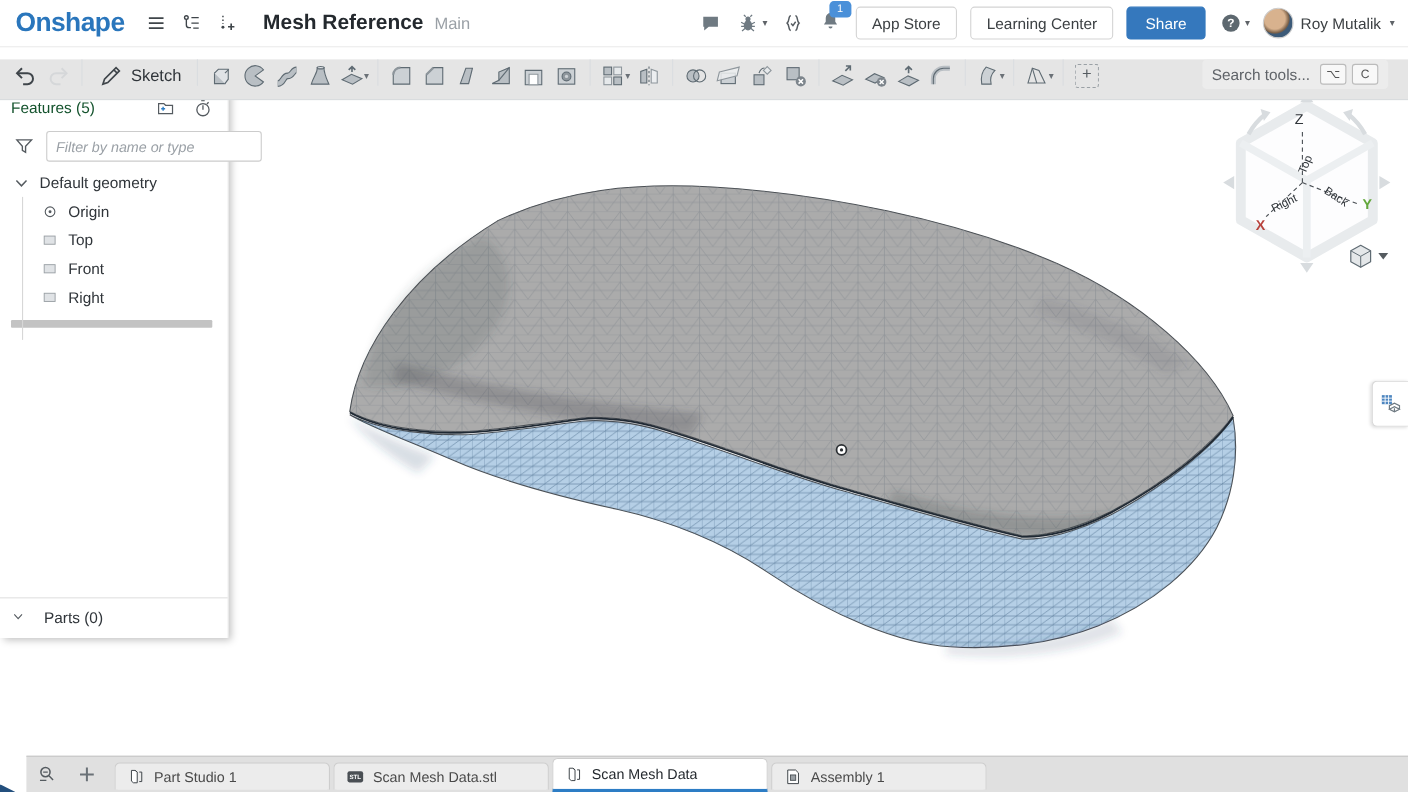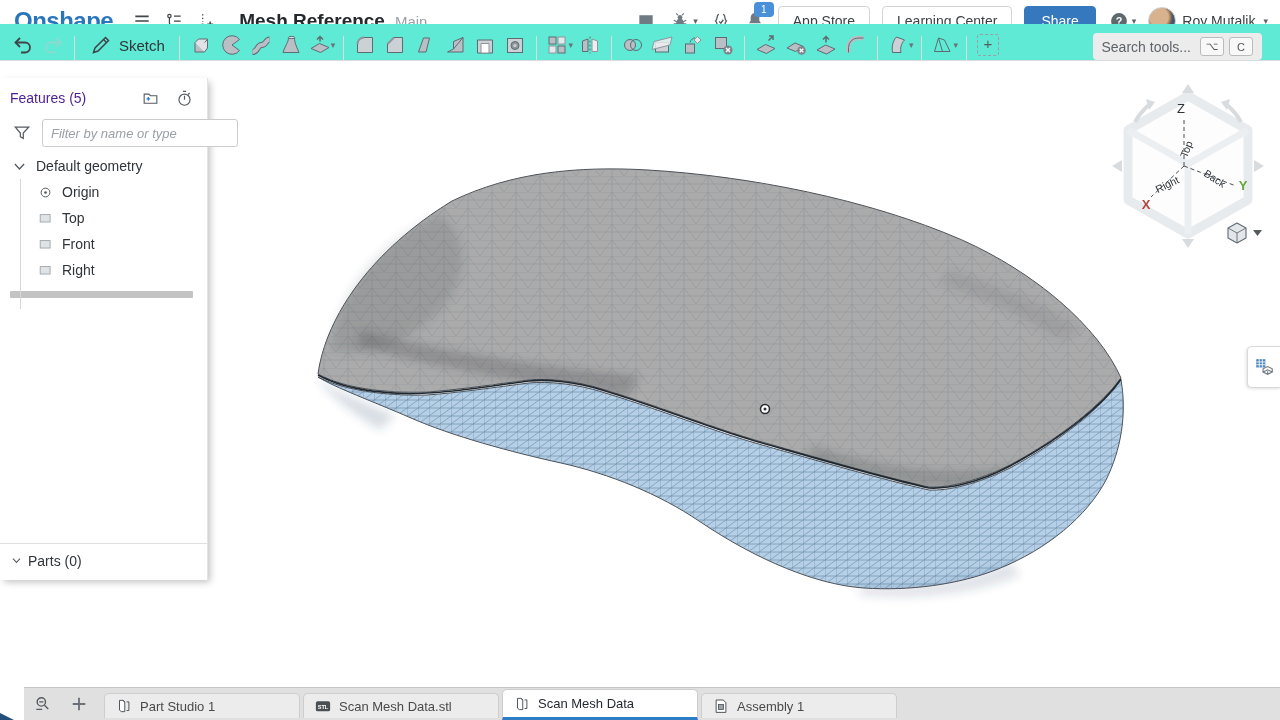--- a/index.html
+++ b/index.html
@@ -19,49 +19,49 @@
   .topbar-right{margin-left:auto;display:flex;align-items:center;gap:12px;margin-right:12px;}
   .bell-wrap{position:relative;}
   .badge{position:absolute;top:-7px;right:-8px;min-width:14px;height:15px;padding:0 3px;background:var(--badge-blue);color:#fff;font-size:10px;border-radius:4px;display:flex;align-items:center;justify-content:center;}
   .pill-btn{height:30px;padding:0 14px;background:#fff;border:1px solid #d4d4d4;border-radius:4px;font-size:14px;color:#3c4043;display:flex;align-items:center;cursor:pointer;font-family:inherit;}
   .share-btn{height:30px;padding:0 16px;background:var(--share-bg);border:1px solid var(--share-bg);border-radius:4px;font-size:14px;color:#fff;display:flex;align-items:center;cursor:pointer;font-family:inherit;}
   .caret{font-size:9px;color:#5f6368;margin-left:2px;}
   .avatar{width:26px;height:26px;border-radius:50%;background:radial-gradient(circle at 38% 35%,#d8b28e 0 40%,#7a6048 55%,#3c5a78 60%);border:1px solid #ccc;}
   .user-name{font-size:14px;color:#3c4043;}
 
   
-  .toolbar{position:absolute;top:24px;left:0;right:0;height:36px;background:#5eead4;border-bottom:1px solid #d9dcde;display:flex;align-items:flex-end;padding:0 8px;z-index:10;}
+  .toolbar{position:absolute;top:54px;left:0;right:0;height:36px;background:#e5e5e5;border-bottom:1px solid #d9dcde;display:flex;align-items:flex-start;padding:0 8px;z-index:10;}
   .tb-btn{height:30px;min-width:30px;border:none;background:transparent;display:flex;align-items:center;justify-content:center;border-radius:3px;padding:0 2px;cursor:pointer;}
   .tb-btn svg{width:24px;height:24px;}
   .tb-btn.disabled{opacity:.45;}
   .tb-divider{width:1px;height:24px;background:#dadde0;margin:0 6px;}
   .sketch-btn{gap:6px;padding:0 8px;font-size:15px;color:#30353a;font-family:inherit;}
   .tb-caret{font-size:9px;color:#6b7177;margin-left:-1px;}
   .custom-feature-box{width:20px;height:20px;border:1.5px dashed #9aa0a5;border-radius:3px;color:#555b60;font-size:15px;line-height:18px;text-align:center;}
   .search-tools{margin-left:auto;margin-right:10px;height:27px;background:#ececec;border-radius:4px;display:flex;align-items:center;padding:0 9px;gap:5px;cursor:text;}
   .search-tools-text{font-size:14px;color:#5f6368;margin-right:4px;}
   .key-chip{min-width:16px;height:17px;padding:0 3px;background:#f8f8f8;border:1px solid #bbb;border-radius:3px;font-size:11px;color:#555;display:flex;align-items:center;justify-content:center;}
 
   
   .features-panel{position:absolute;left:0;top:78px;width:207px;height:502px;background:#fff;z-index:8;box-shadow:3px 3px 7px -1px rgba(0,0,0,.25);border-right:1px solid #e4e4e4;display:flex;flex-direction:column;}
   .fp-header{display:flex;align-items:center;padding:9px 12px 4px 10px;}
-  .fp-title{font-size:14px;color:#4c1d95;}
+  .fp-title{font-size:14px;color:#14532d;}
   .fp-header-icons{margin-left:auto;display:flex;gap:12px;}
   .fp-header-icons .icon20 svg{width:19px;height:19px;}
   .fp-filter-row{display:flex;align-items:center;padding:6px 12px 6px 12px;gap:10px;}
   .fp-filter-input{flex:1;height:26px;border:1px solid #ccc;border-radius:3px;font-size:13px;font-style:italic;color:#444;padding:0 8px;font-family:inherit;outline:none;}
   .fp-filter-input::placeholder{color:#9aa0a6;}
   .tree{position:relative;}
   .tree-row{height:26px;display:flex;align-items:center;font-size:14px;color:#30353a;cursor:default;position:relative;z-index:1;}
   .tree-row .icon20{margin-right:6px;}
   .tree-row .icon20 svg{width:17px;height:17px;}
   .tree-connector{position:absolute;left:20px;top:26px;width:1px;height:130px;background:#d7d7d7;z-index:0;}
   .rollback-bar{margin:8px 14px 0 10px;height:7px;background:#c3c3c3;border-radius:1px;cursor:row-resize;}
   .fp-lower{margin-top:auto;border-top:1px solid #e0e0e0;padding:5px 0 8px 0;}
-  .fp-lower .tree-row{height:23px;}
+  .fp-lower .tree-row{height:23px;gap:12px;}
   .chev{width:16px;height:16px;display:inline-flex;align-items:center;justify-content:center;margin:0 4px 0 8px;}
   .chev svg{width:13px;height:13px;}
 
   
   .flyout{position:absolute;right:0;top:346px;width:32px;height:40px;background:#fff;border:1px solid #d9d9d9;border-right:none;border-radius:5px 0 0 5px;box-shadow:-1px 1px 3px rgba(0,0,0,.12);display:flex;align-items:center;justify-content:center;z-index:6;cursor:pointer;}
   .flyout svg{width:24px;height:24px;}
 
   
   .bottombar{position:absolute;left:0;bottom:0;right:0;height:32px;background:#e0e0e0;border-top:1px solid #c6c6c6;display:flex;align-items:flex-end;z-index:10;margin-left:24px;}
   .bb-icon-btn{width:26px;height:26px;border:none;background:transparent;display:flex;align-items:center;justify-content:center;margin:0 4px 3px 6px;cursor:pointer;padding:0;}

